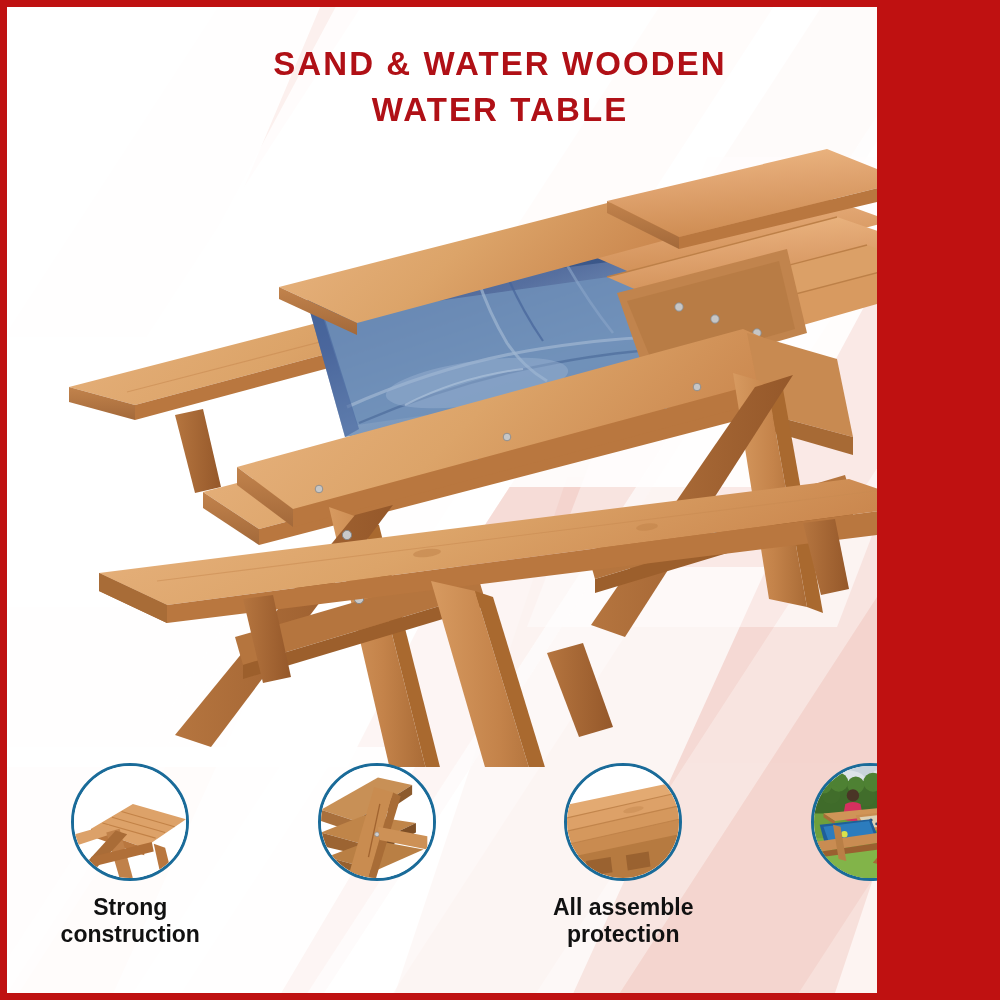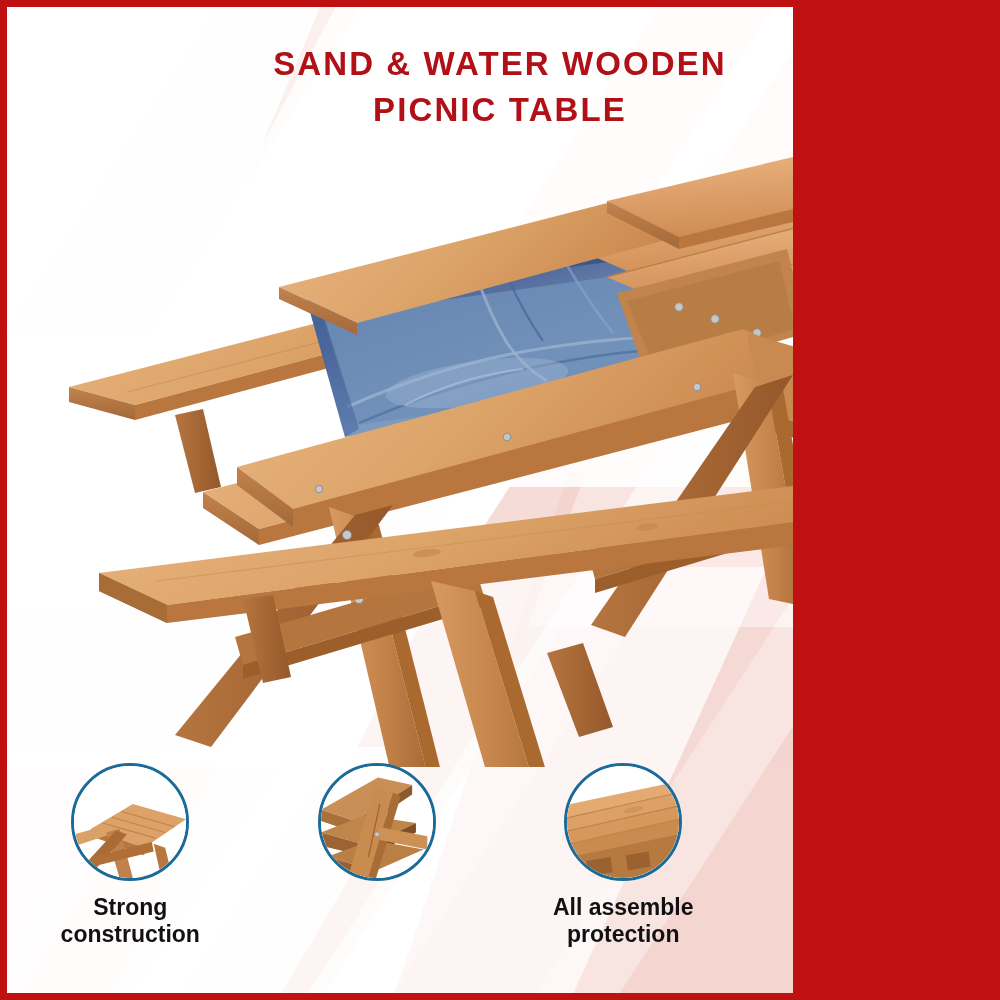--- a/index.html
+++ b/index.html
@@ -13,21 +13,21 @@
   
   #poster {
     position:relative;
     width:1000px; height:1000px;
     background:#bf1111;
     overflow:hidden;
   }
   #inner {
     position:absolute;
     left:7px; top:7px; right:7px; bottom:7px;
-    width:786px; height:986px;
+    width:870px; height:986px;
     background:#fdf3f1;
     overflow:hidden;
   }
 
   
   .bg-layer { position:absolute; inset:0; overflow:hidden; }
 
   
   #title-block {
     position:absolute; left:0; top:34px; width:986px;
@@ -110,21 +110,21 @@
         <g transform="rotate(33 493 493)" opacity="0.65">
           <rect x="330" y="-700" width="18" height="2400" fill="#ffffff"></rect>
           <rect x="600" y="-700" width="14" height="2400" fill="#ffffff"></rect>
           <rect x="-420" y="-700" width="16" height="2400" fill="#ffffff"></rect>
         </g>
       </svg>
     </div>
 
     <div id="title-block">
       <div class="tline">SAND &amp; WATER WOODEN</div>
-      <div class="tline">PICNIC TABLE</div>
+      <div class="tline">WATER TABLE</div>
     </div>
 
     <div id="hero">
       <svg viewBox="0 0 986 630" width="986" height="630">
         <defs>
           <linearGradient id="woodTop" x1="0" y1="0" x2="0.25" y2="1">
             <stop offset="0%" stop-color="#eeba85"></stop>
             <stop offset="45%" stop-color="#e0a470"></stop>
             <stop offset="100%" stop-color="#cf8d53"></stop>
           </linearGradient>

